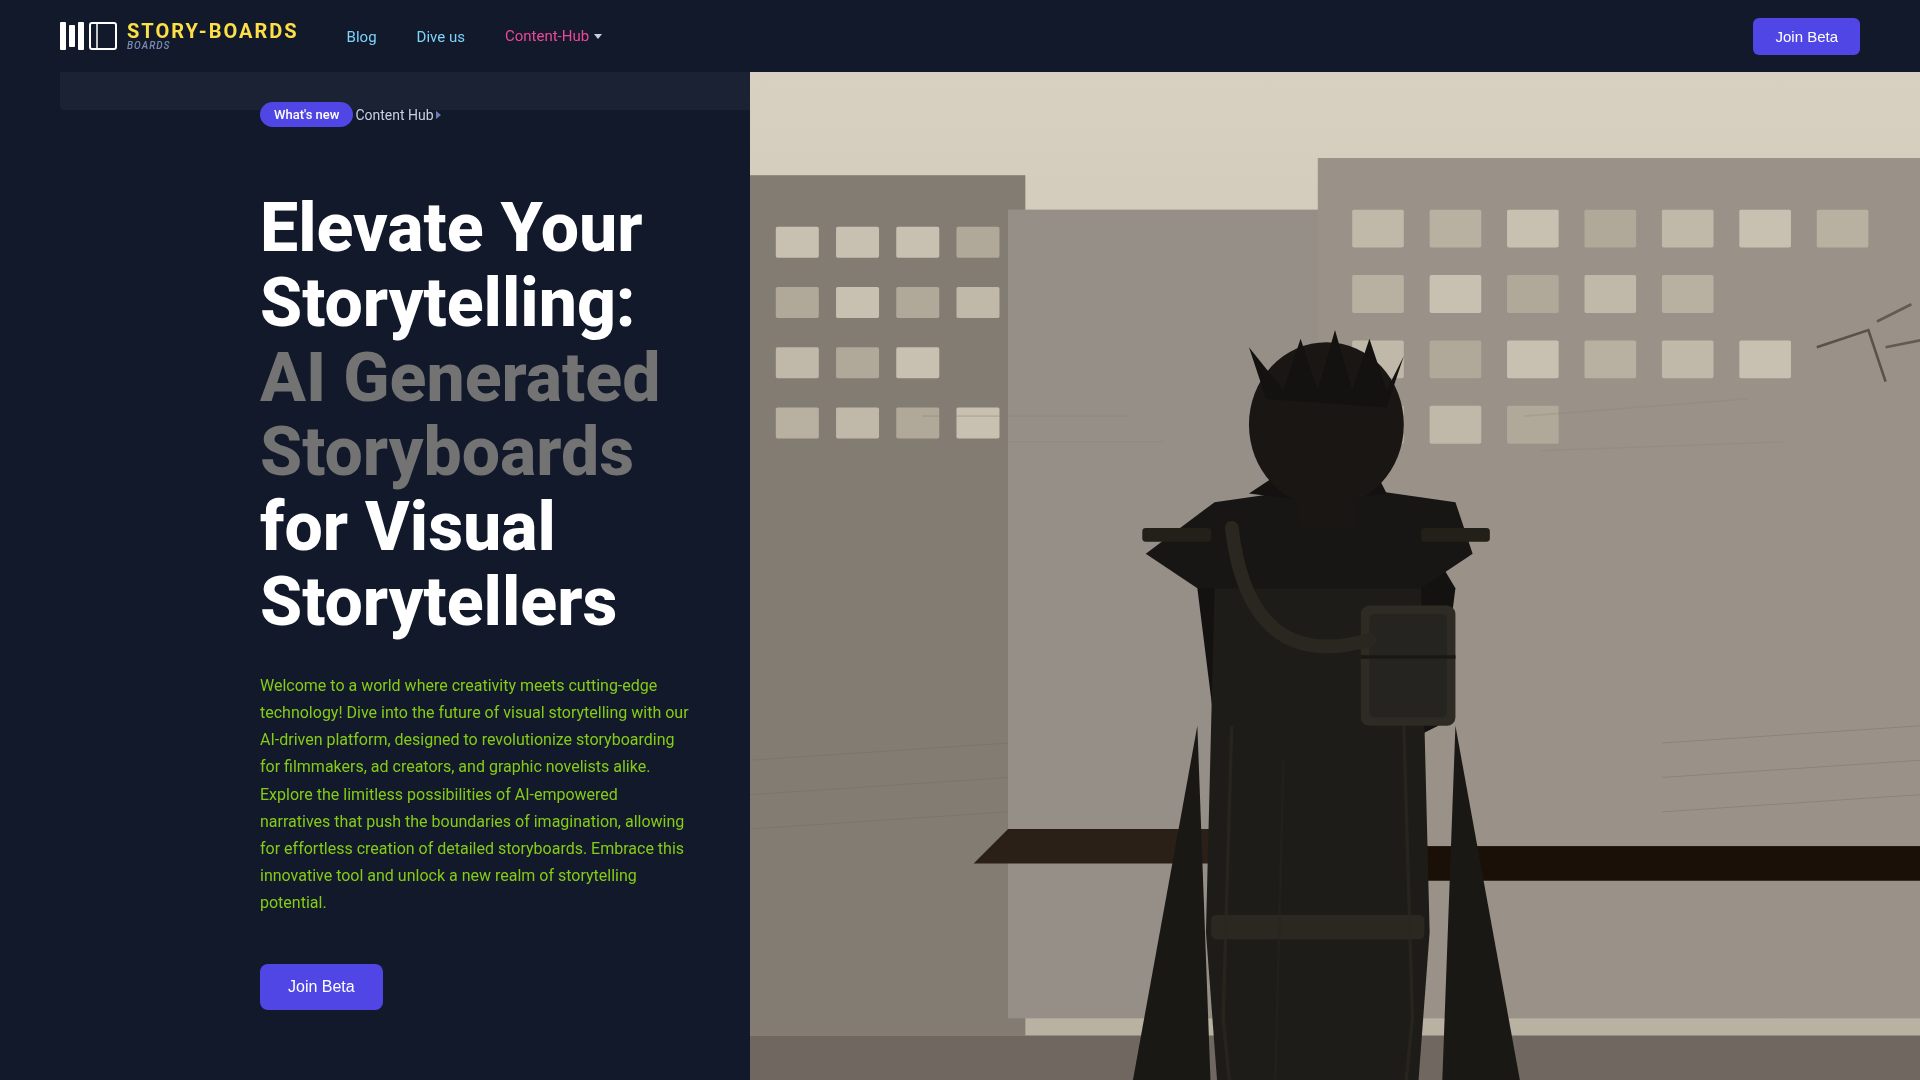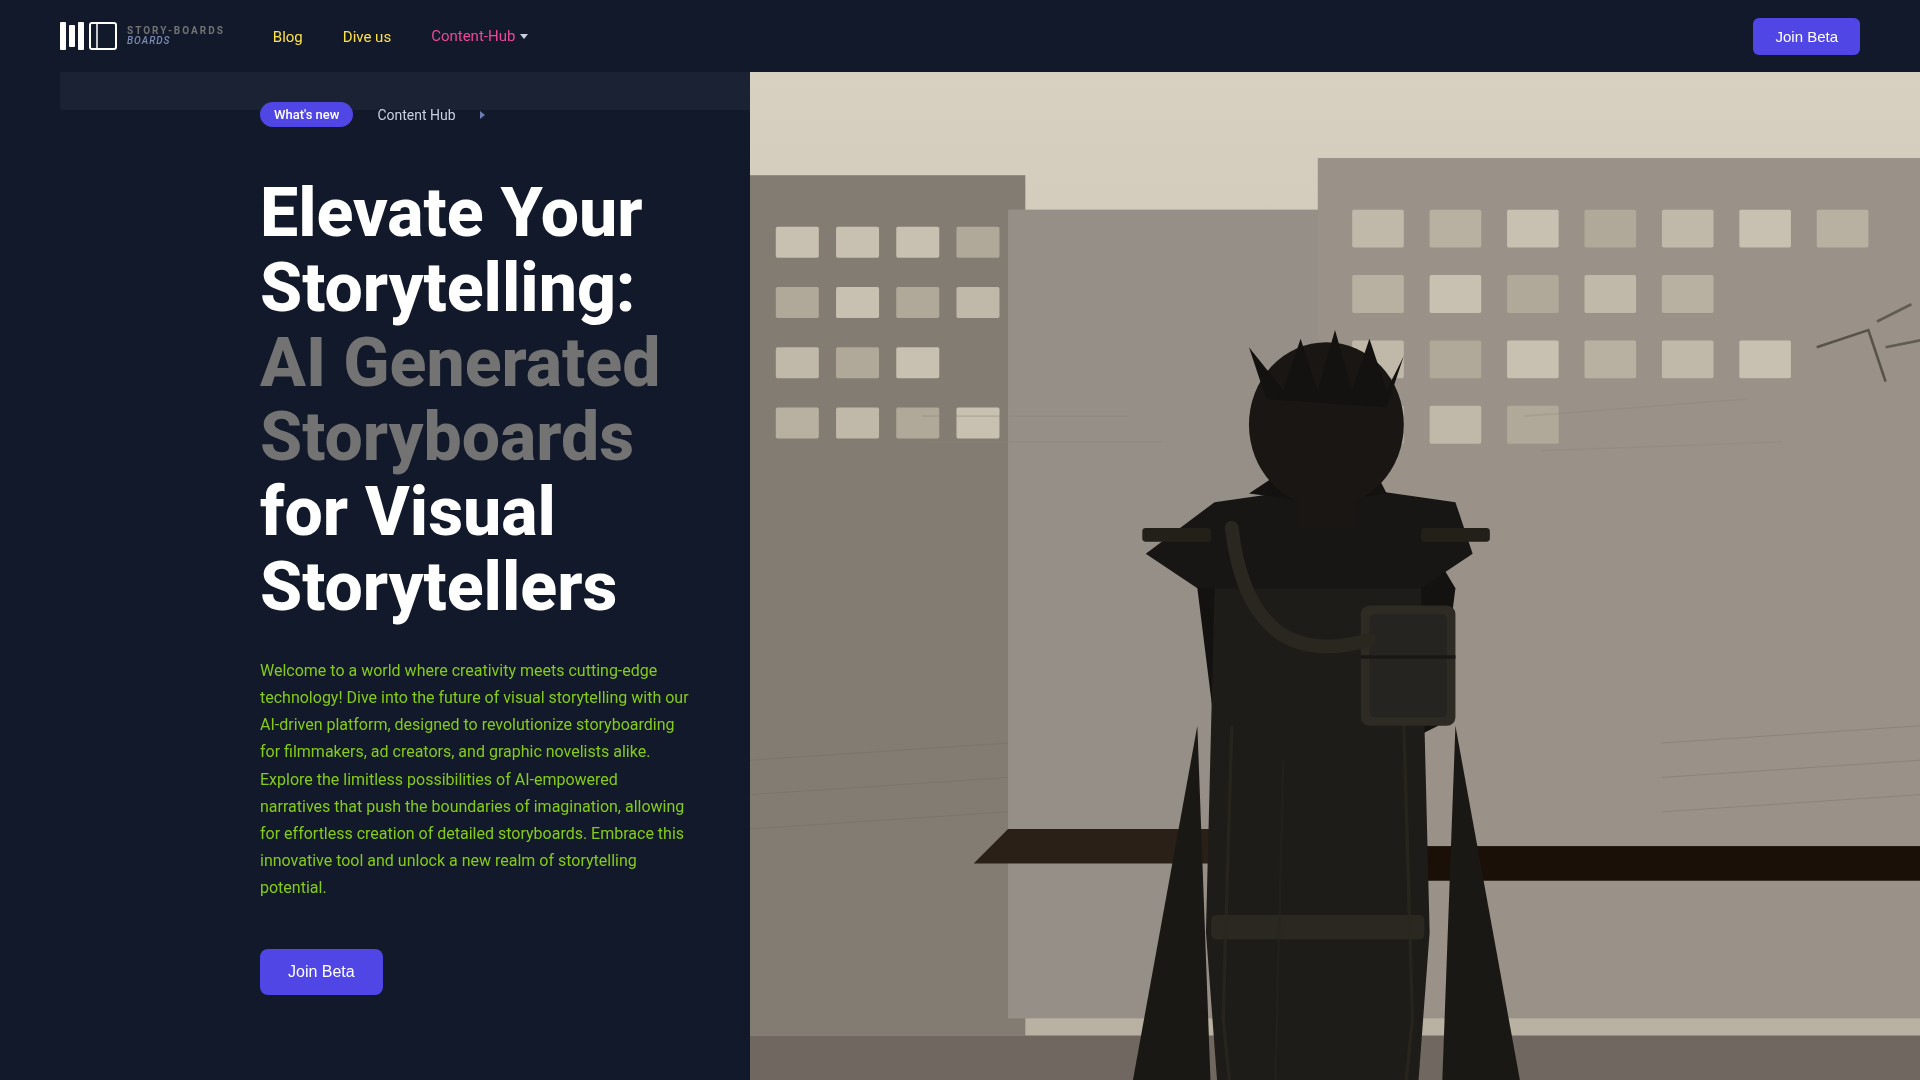--- a/index.html
+++ b/index.html
@@ -57,43 +57,43 @@
     .logo-bar:nth-child(2) { height: 22px; }
     .logo-bar:nth-child(3) { height: 28px; }
 
     .logo-text-container {
       display: flex;
       flex-direction: column;
       line-height: 1;
     }
 
     .logo-text-story {
-      font-size: 10px;
+      font-size: 20px;
       font-weight: 700;
       letter-spacing: 2px;
-      color: #737373;
+      color: #fde047;
     }
 
     .logo-text-boards {
       font-size: 10px;
       font-weight: 500;
       color: #7a8ab0;
       letter-spacing: 1px;
       font-style: italic;
     }
 
     .nav-links {
       display: flex;
       align-items: center;
       gap: 40px;
       list-style: none;
     }
 
     .nav-links li a {
-      color: #fde047;
+      color: #7dd3fc;
       text-decoration: none;
       font-size: 15px;
       font-weight: 400;
     }
 
     .nav-content-hub {
       display: flex;
       align-items: center;
       gap: 5px;
       cursor: pointer;
@@ -132,22 +132,22 @@
       padding: 80px 60px 80px 260px;
       display: flex;
       flex-direction: column;
       justify-content: flex-start;
       padding-top: 30px;
     }
 
     .breadcrumb {
       display: flex;
       align-items: center;
-      gap: 24px;
-      margin-bottom: 49px;
+      gap: 2px;
+      margin-bottom: 32px;
     }
 
     .breadcrumb-badge {
       background-color: #4f46e5;
       color: #ffffff;
       padding: 5px 14px;
       border-radius: 20px;
       font-size: 13px;
       font-weight: 500;
     }
@@ -164,20 +164,21 @@
       border-bottom: 4px solid transparent;
       border-left: 5px solid #6b7db3;
     }
 
     .hero-title {
       font-size: 68px;
       font-weight: 800;
       line-height: 1.1;
       color: #ffffff;
       margin-bottom: 32px;
+      margin-top: 32px;
     }
 
     .hero-title-highlight {
       color: #737373;
     }
 
     .hero-description {
       font-size: 16px;
       line-height: 1.7;
       color: #84cc16;

